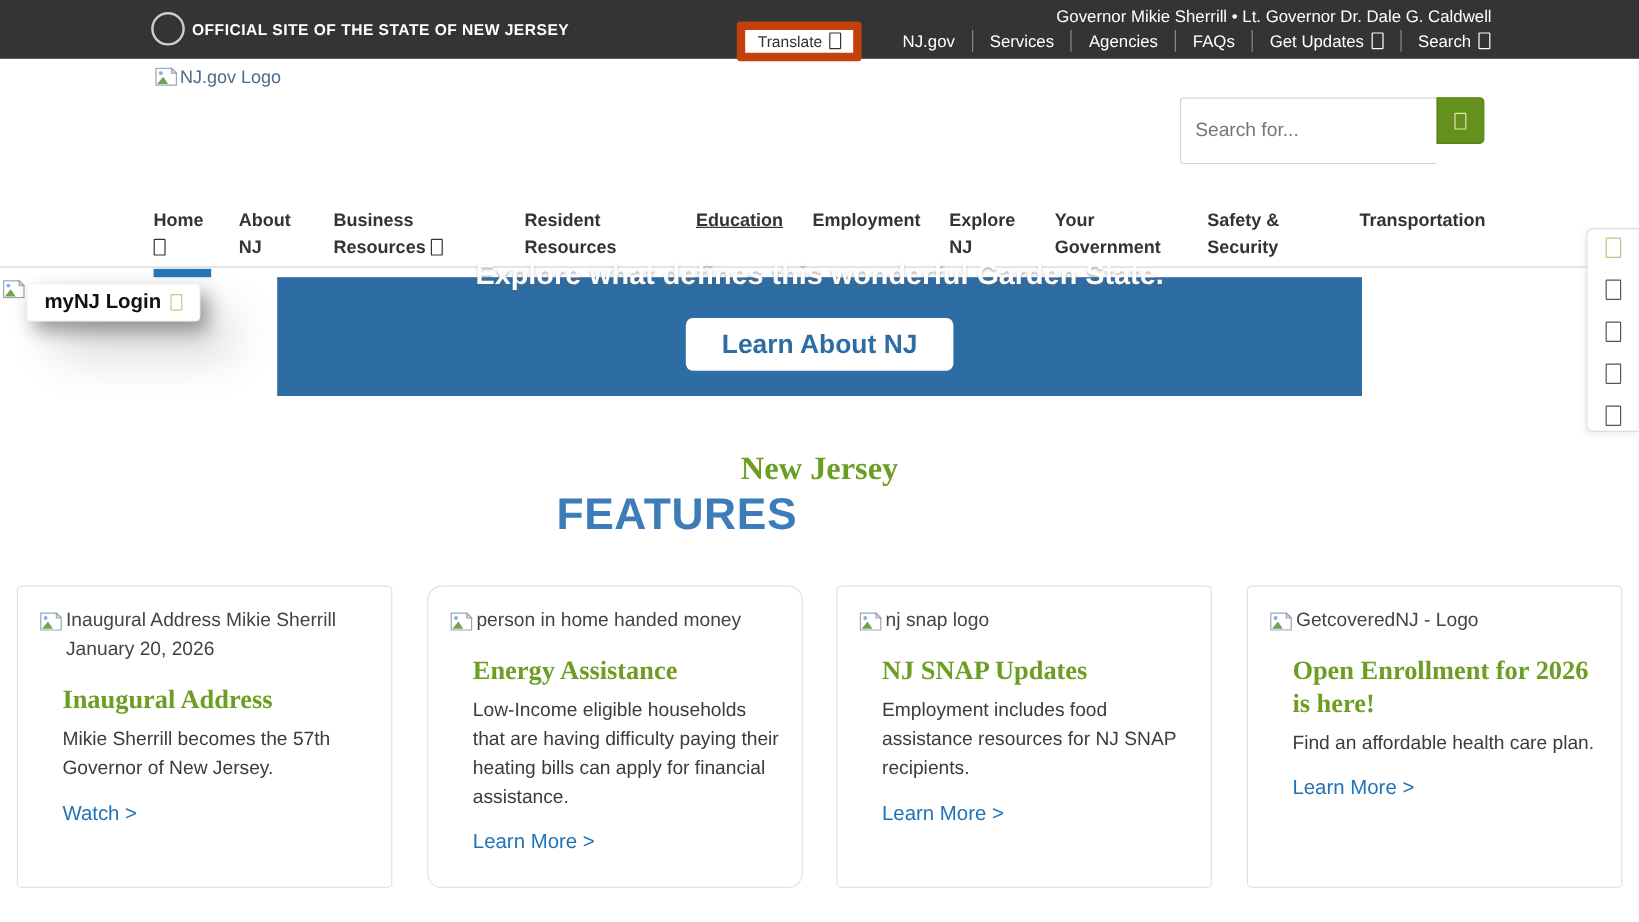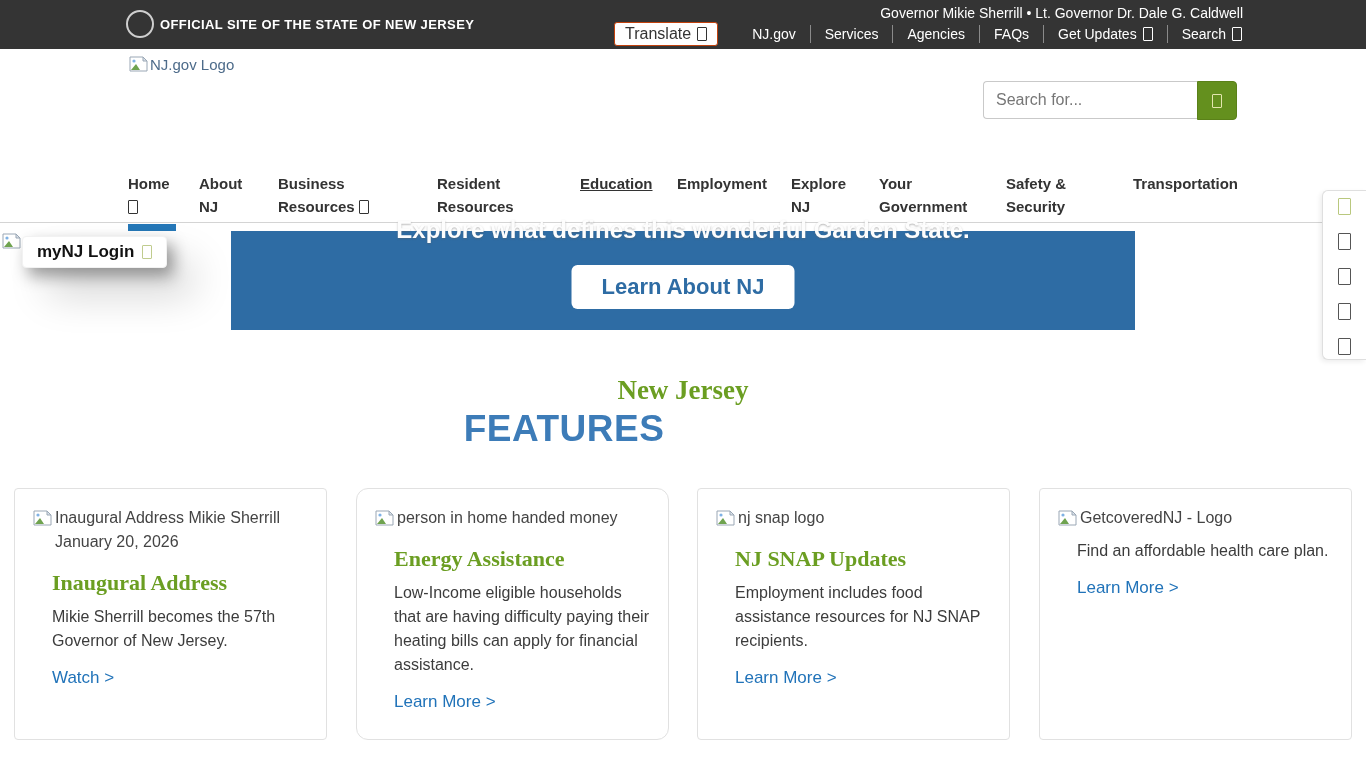--- a/index.html
+++ b/index.html
@@ -26,40 +26,40 @@
     left:160px; top:17px; font-size:13px; font-weight:600;
     letter-spacing:.4px; color:#fff;
   }
   .gov-line {
     top:5px; right:123px; font-size:14px; color:#fff;
   }
   .toprow {
     top:24px; right:124px; display:flex; align-items:center; height:20px;
   }
   .translate-btn {
-    background:#fff; color:#333; font-size:16px;
-    border:1px solid #c2410c; border-radius:3px;
+    background:#fff; color:#333; font-size:13px;
+    border:7px solid #c2410c; border-radius:3px;
     padding:2px 10px; margin-right:20px; cursor:pointer;
     display:inline-flex; align-items:center; gap:6px;
   }
   .toplink {
     color:#fff; font-size:14px; text-decoration:none;
     padding:0 14px; display:inline-flex; align-items:center; gap:6px;
     cursor:pointer; white-space:nowrap;
   }
   .topsep { width:1px; height:18px; background:#8a8a8a; }
 
   
   .logo-link {
     left:129px; top:56px; display:flex; align-items:flex-start; gap:2px;
     color:#4d6b8a; font-size:15px; text-decoration:none; cursor:pointer;
   }
   .searchbox { left:983px; top:81px; display:flex; }
   .search-input {
-    width:214px; height:38px; border:1px solid #c9c9c9; border-right:none;
+    width:214px; height:56px; border:1px solid #c9c9c9; border-right:none;
     border-radius:4px 0 0 4px; padding:0 12px; font-size:16px;
     font-family:"Liberation Sans", sans-serif; color:#333; outline:none;
   }
   .search-input::placeholder { color:#767676; }
   .search-btn {
     width:40px; height:39px; background:#64901e; border:1px solid #5a8119;
     border-radius:0 4px 4px 0; cursor:pointer;
     display:flex; align-items:center; justify-content:center;
   }
 
@@ -328,15 +328,16 @@
 <div class="card" style="left:1039px;">
   <div class="card-alt">
     <svg width="19" height="16" viewBox="0 0 19 16">
       <path d="M1 1 h13 l4 4 v10 h-17 z" fill="#ffffff" stroke="#9aa7b5"></path>
       <path d="M14 1 l4 4 h-4 z" fill="#dde4ec" stroke="#9aa7b5"></path>
       <path d="M2 14 l5 -6 l4 6 z" fill="#6fa34f"></path>
       <circle cx="5" cy="5" r="1.6" fill="#7fb2e5"></circle>
     </svg>
     <span>GetcoveredNJ - Logo</span>
   </div>
+  <h3 class="card-title">Open Enrollment for 2026 is here!</h3>
   <p class="card-desc">Find an affordable health care plan.</p>
   <a class="card-link">Learn More &gt;</a>
 </div>
 
 </body></html>

